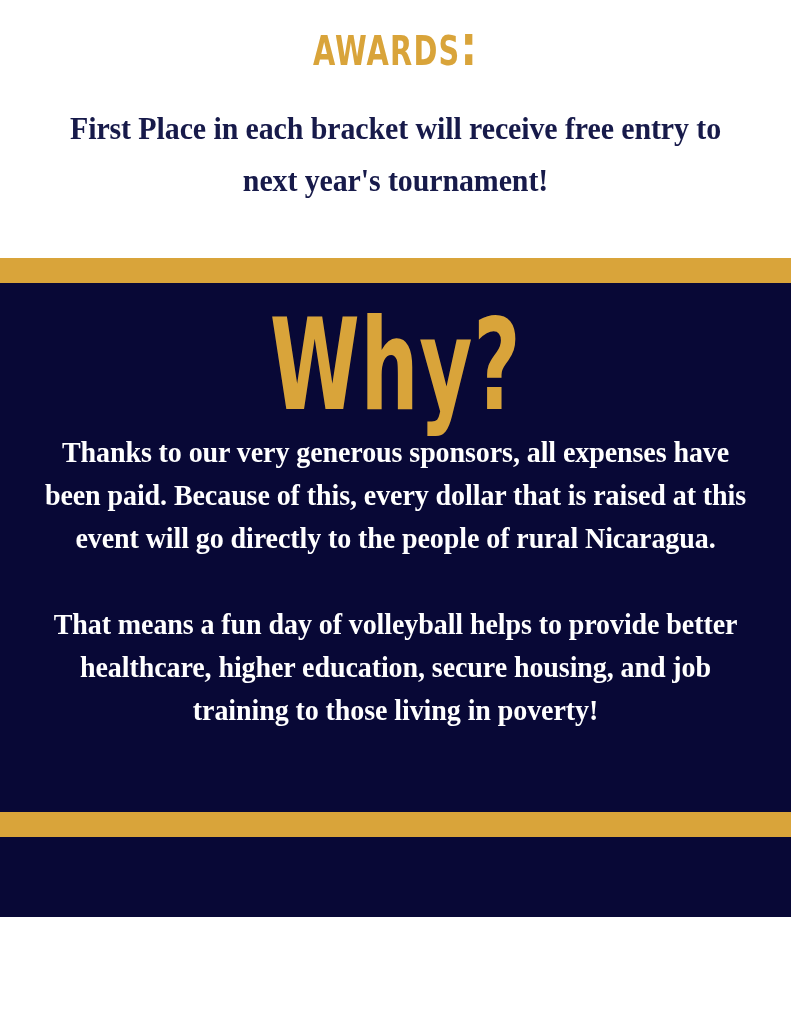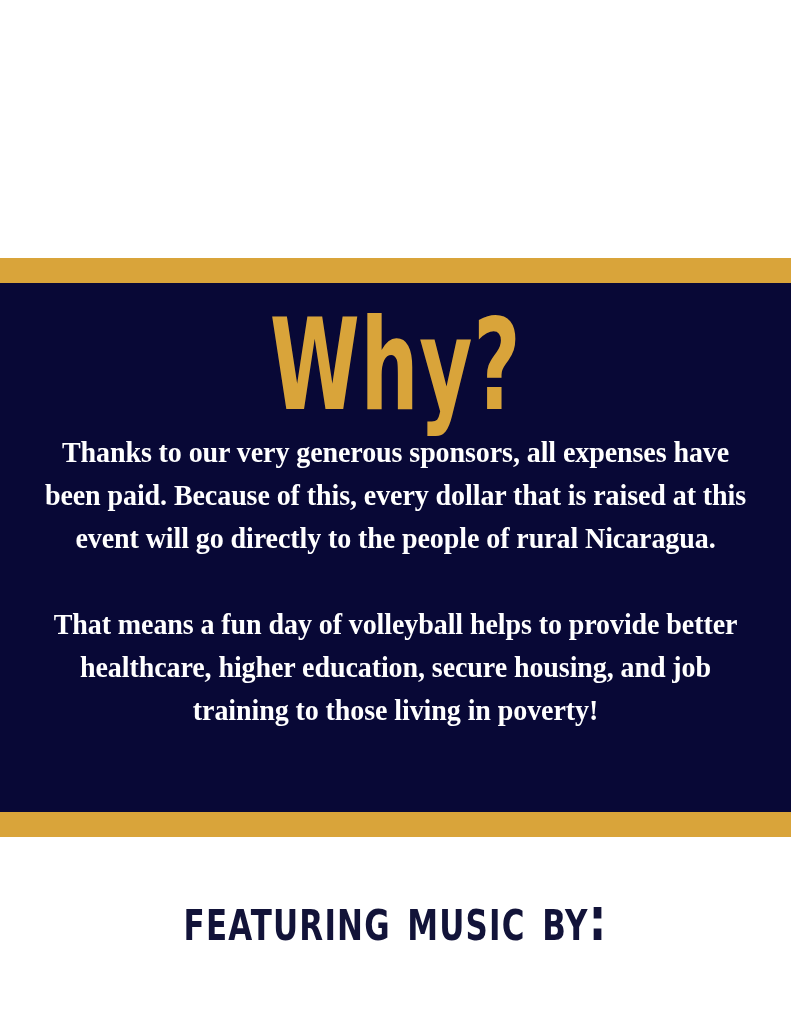--- a/index.html
+++ b/index.html
@@ -143,31 +143,32 @@
     transform: scaleX(0.80);
     transform-origin: center top;
     white-space: nowrap;
   }
 </style>
 </head>
 <body>
 
 <div class="flyer">
 
+  <div class="awards-section">
+    <div class="awards-title">Awards:</div>
+    <div class="awards-body">First Place in each bracket will receive free entry to next year's tournament!</div>
+  </div>
 
   <div class="gold-bar gold-bar-top"></div>
 
   <div class="why-section">
     <div class="why-title">Why?</div>
     <div class="why-body">
       <p>Thanks to our very generous sponsors, all expenses have been paid.  Because of this, every dollar that is raised at this event will go directly to the people of rural Nicaragua.</p>
       <div class="para-gap"></div>
       <p>That means a fun day of volleyball helps to provide better healthcare, higher education, secure housing, and job training to those living in poverty!</p>
     </div>
   </div>
 
   <div class="gold-bar gold-bar-bottom"></div>
 
-  <div class="featuring-section">
-    <div class="featuring-title">Featuring music by:</div>
-  </div>
 
 </div>
 
 </body></html>

